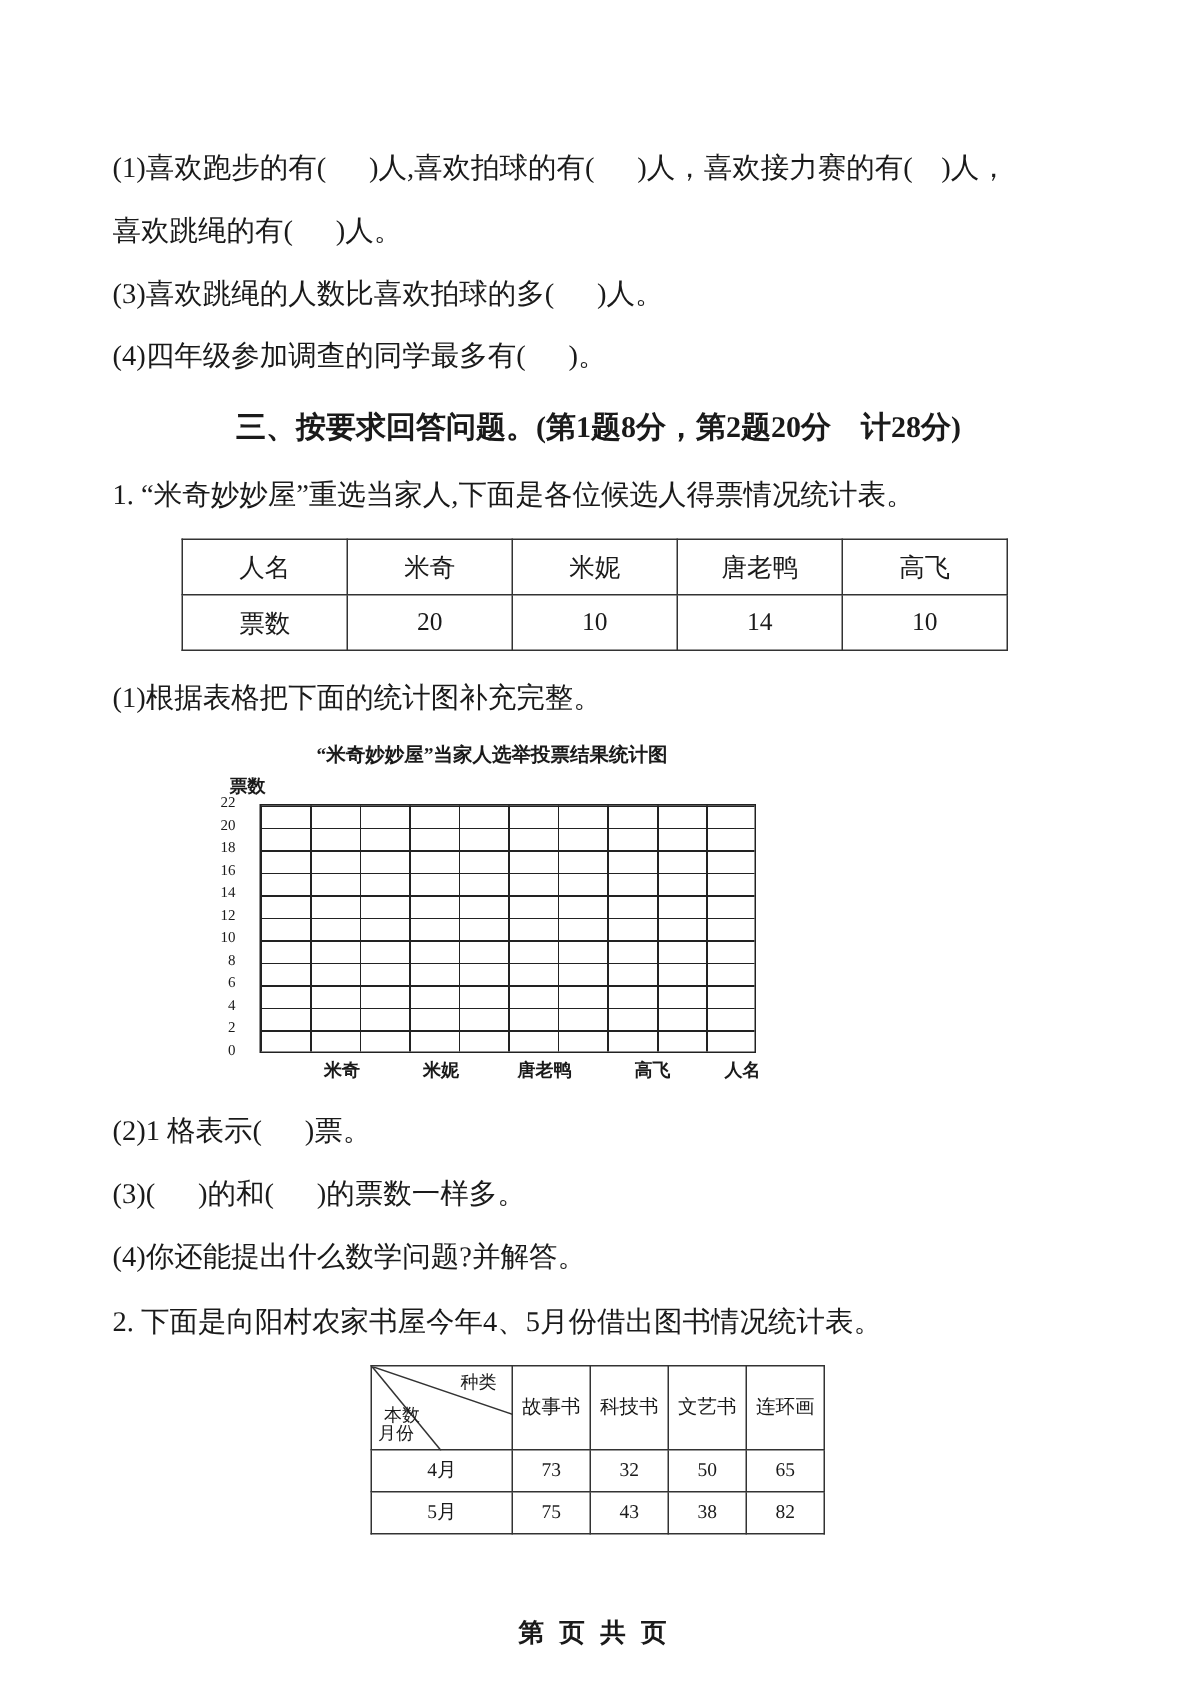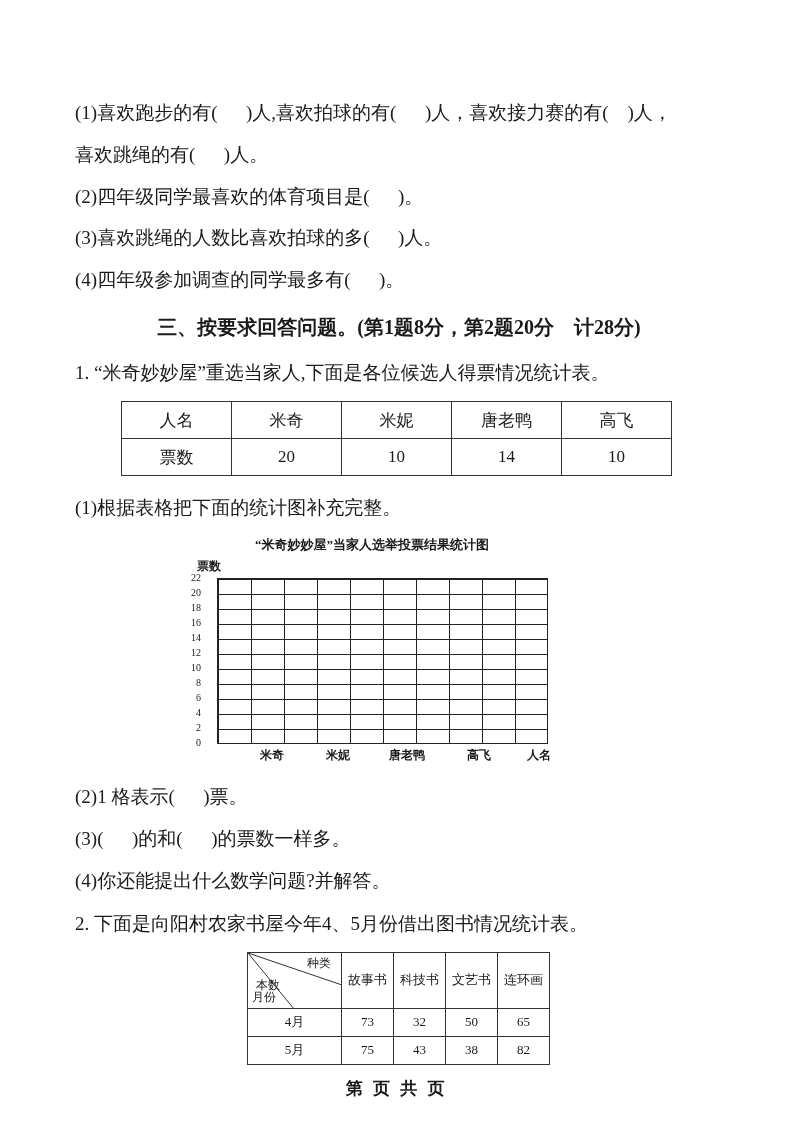--- a/index.html
+++ b/index.html
@@ -27,21 +27,21 @@
   table { border-collapse: collapse; }
   .tbl1 { margin: 6px 0 14px 46px; }
   .tbl1 td {
     border: 1px solid #333;
     width: 110px; height: 37px;
     text-align: center; vertical-align: middle;
     font-size: 17px; padding: 2px 6px;
   }
 
   
-  .chart-wrap { margin: 6px 0 10px 120px; width: 380px; }
+  .chart-wrap { margin: 6px 0 10px 76px; width: 380px; }
   .chart-title {
     width: 354px; text-align: center;
     font-size: 13px; font-weight: bold; margin-bottom: 4px;
   }
   .ylabel { font-size: 12px; font-weight: bold; margin: 0 0 3px 2px; }
   .plot-row { display: flex; align-items: flex-start; }
   .yticks {
     position: relative; width: 22px; height: 165px;
     flex: 0 0 22px;
   }
@@ -87,21 +87,20 @@
     letter-spacing: 3px; white-space: pre;
   }
 </style>
 </head>
 <body>
 
 <div>
 
   <p class="q">(1)喜欢跑步的有(      )人,喜欢拍球的有(      )人，喜欢接力赛的有(    )人，
 喜欢跳绳的有(      )人。</p>
-  <p class="q">(2)四年级同学最喜欢的体育项目是(      )。</p>
   <p class="q">(3)喜欢跳绳的人数比喜欢拍球的多(      )人。</p>
   <p class="q">(4)四年级参加调查的同学最多有(      )。</p>
 
   <p class="heading">三、按要求回答问题。(第1题8分，第2题20分　计28分)</p>
 
   <p class="intro">1. “米奇妙妙屋”重选当家人,下面是各位候选人得票情况统计表。</p>
 
   <table class="tbl1">
     <tbody>
       <tr>

